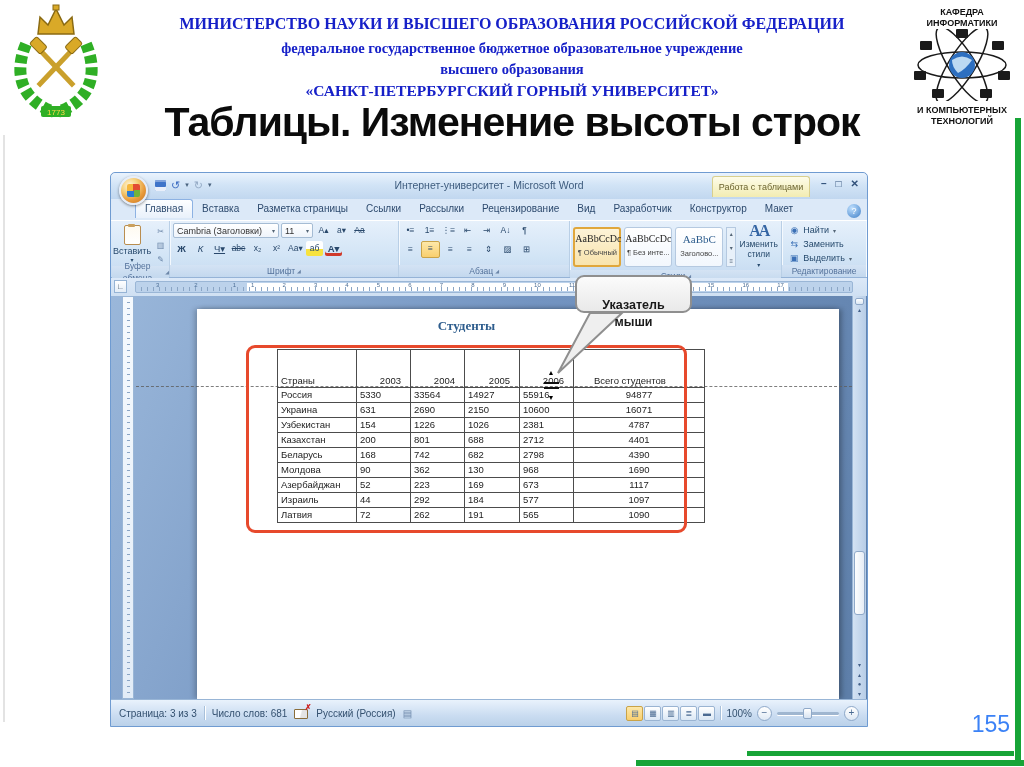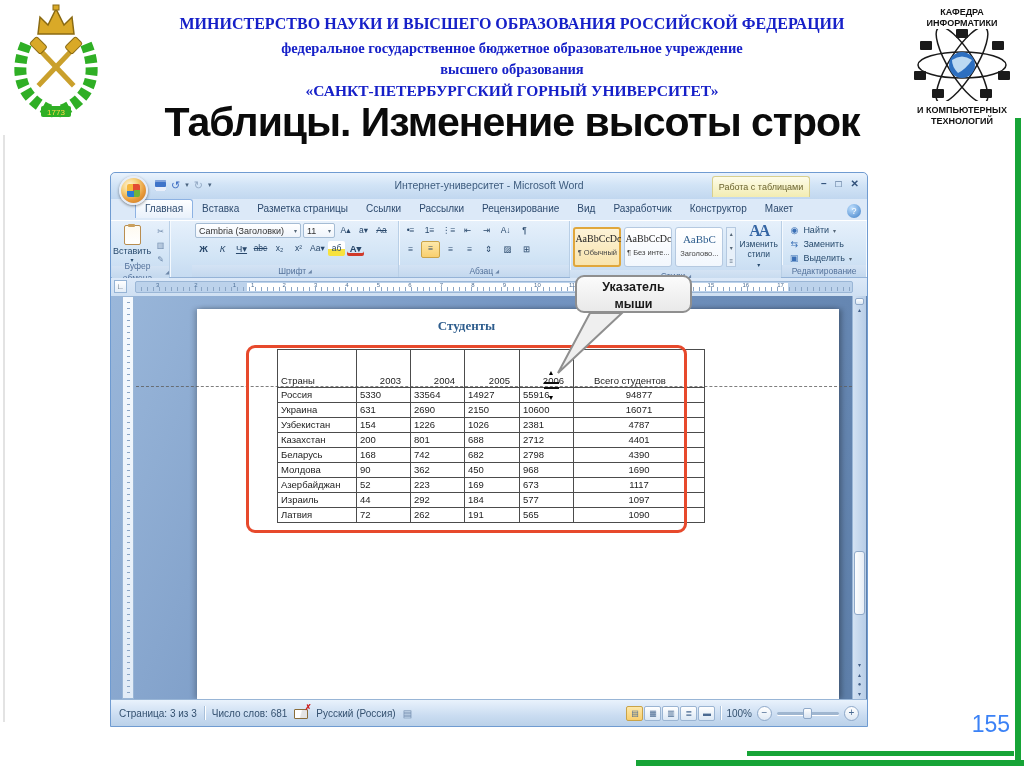--- a/index.html
+++ b/index.html
@@ -153,21 +153,21 @@
   .vs-topbox{margin:2px auto 1px;width:9px;height:7px;background:linear-gradient(#fff,#dbe8f5);
        border:1px solid #8fa9c9;border-radius:2px;box-sizing:border-box;}
   .vs-thumb{position:absolute;left:1px;right:1px;top:255px;height:62px;
        background:linear-gradient(to right,#fdfefe,#e6edf6);border:1px solid #8fa9c9;border-radius:3px;}
   .vs-bottom{position:absolute;bottom:2px;left:0;right:0;display:flex;flex-direction:column;
        gap:3px;align-items:center;}
   
   .callout{position:absolute;left:464px;top:102px;width:117px;height:38px;z-index:40;
        background:linear-gradient(#fbfbfb,#e9e9e9);border:2px solid #8f8f8f;border-radius:9px;
        text-align:center;font-weight:bold;font-size:12.5px;color:#1a1a1a;line-height:17px;
-       padding-top:2px;box-sizing:border-box;}
+       padding-top:20px;box-sizing:border-box;}
   .callout-tail{position:absolute;left:437px;top:139px;width:92px;height:63px;z-index:39;}
   
   .statusbar{position:absolute;left:0;right:0;bottom:0;height:27px;display:flex;align-items:center;
        gap:7px;padding:0 8px;box-sizing:border-box;font-size:10px;color:#33506f;
        background:linear-gradient(#e9f2fc,#cadcf1 60%,#bad1e9);border-top:1px solid #98b5d6;}
   .sep{width:1px;height:14px;background:#a8c0da;box-shadow:1px 0 0 #fff;}
   .spellwrap{position:relative;width:15px;height:12px;}
   .book{position:absolute;left:0;top:2px;width:12px;height:8px;border:1px solid #8a6d3b;border-radius:1px;
        background:linear-gradient(105deg,#fff 45%,#e4e4e4 55%);}
   .spellx{position:absolute;right:-2px;top:-4px;color:#c22;font-size:8px;font-weight:bold;}
@@ -297,21 +297,21 @@
               <span class="mini-btn">▥</span>
               <span class="mini-btn">✎</span>
             </div>
         </div>
         <div class="rg-label">
           <span>Буфер обмена</span>
           <span class="launcher">◢</span>
         </div>
       </div>
 
-      <div class="rgroup" style="width:230px;padding-left:22px;">
+      <div class="rgroup" style="width:230px;">
         <div class="rg-body">
           <div class="rrow">
             <div class="combo fname">
               <span>Cambria (Заголовки)</span>
                 <span class="dd">▾</span>
             </div>
             <div class="combo fsize">
               <span>11</span>
                 <span class="dd">▾</span>
             </div>
@@ -519,21 +519,21 @@
             <td class="num">168</td>
             <td class="num">742</td>
             <td class="num">682</td>
             <td class="num">2798</td>
             <td class="tot">4390</td>
           </tr>
             <tr>
             <td>Молдова</td>
             <td class="num">90</td>
             <td class="num">362</td>
-            <td class="num">450</td>
+            <td class="num">130</td>
             <td class="num">968</td>
             <td class="tot">1690</td>
           </tr>
             <tr>
             <td>Азербайджан</td>
             <td class="num">52</td>
             <td class="num">223</td>
             <td class="num">169</td>
             <td class="num">673</td>
             <td class="tot">1117</td>

